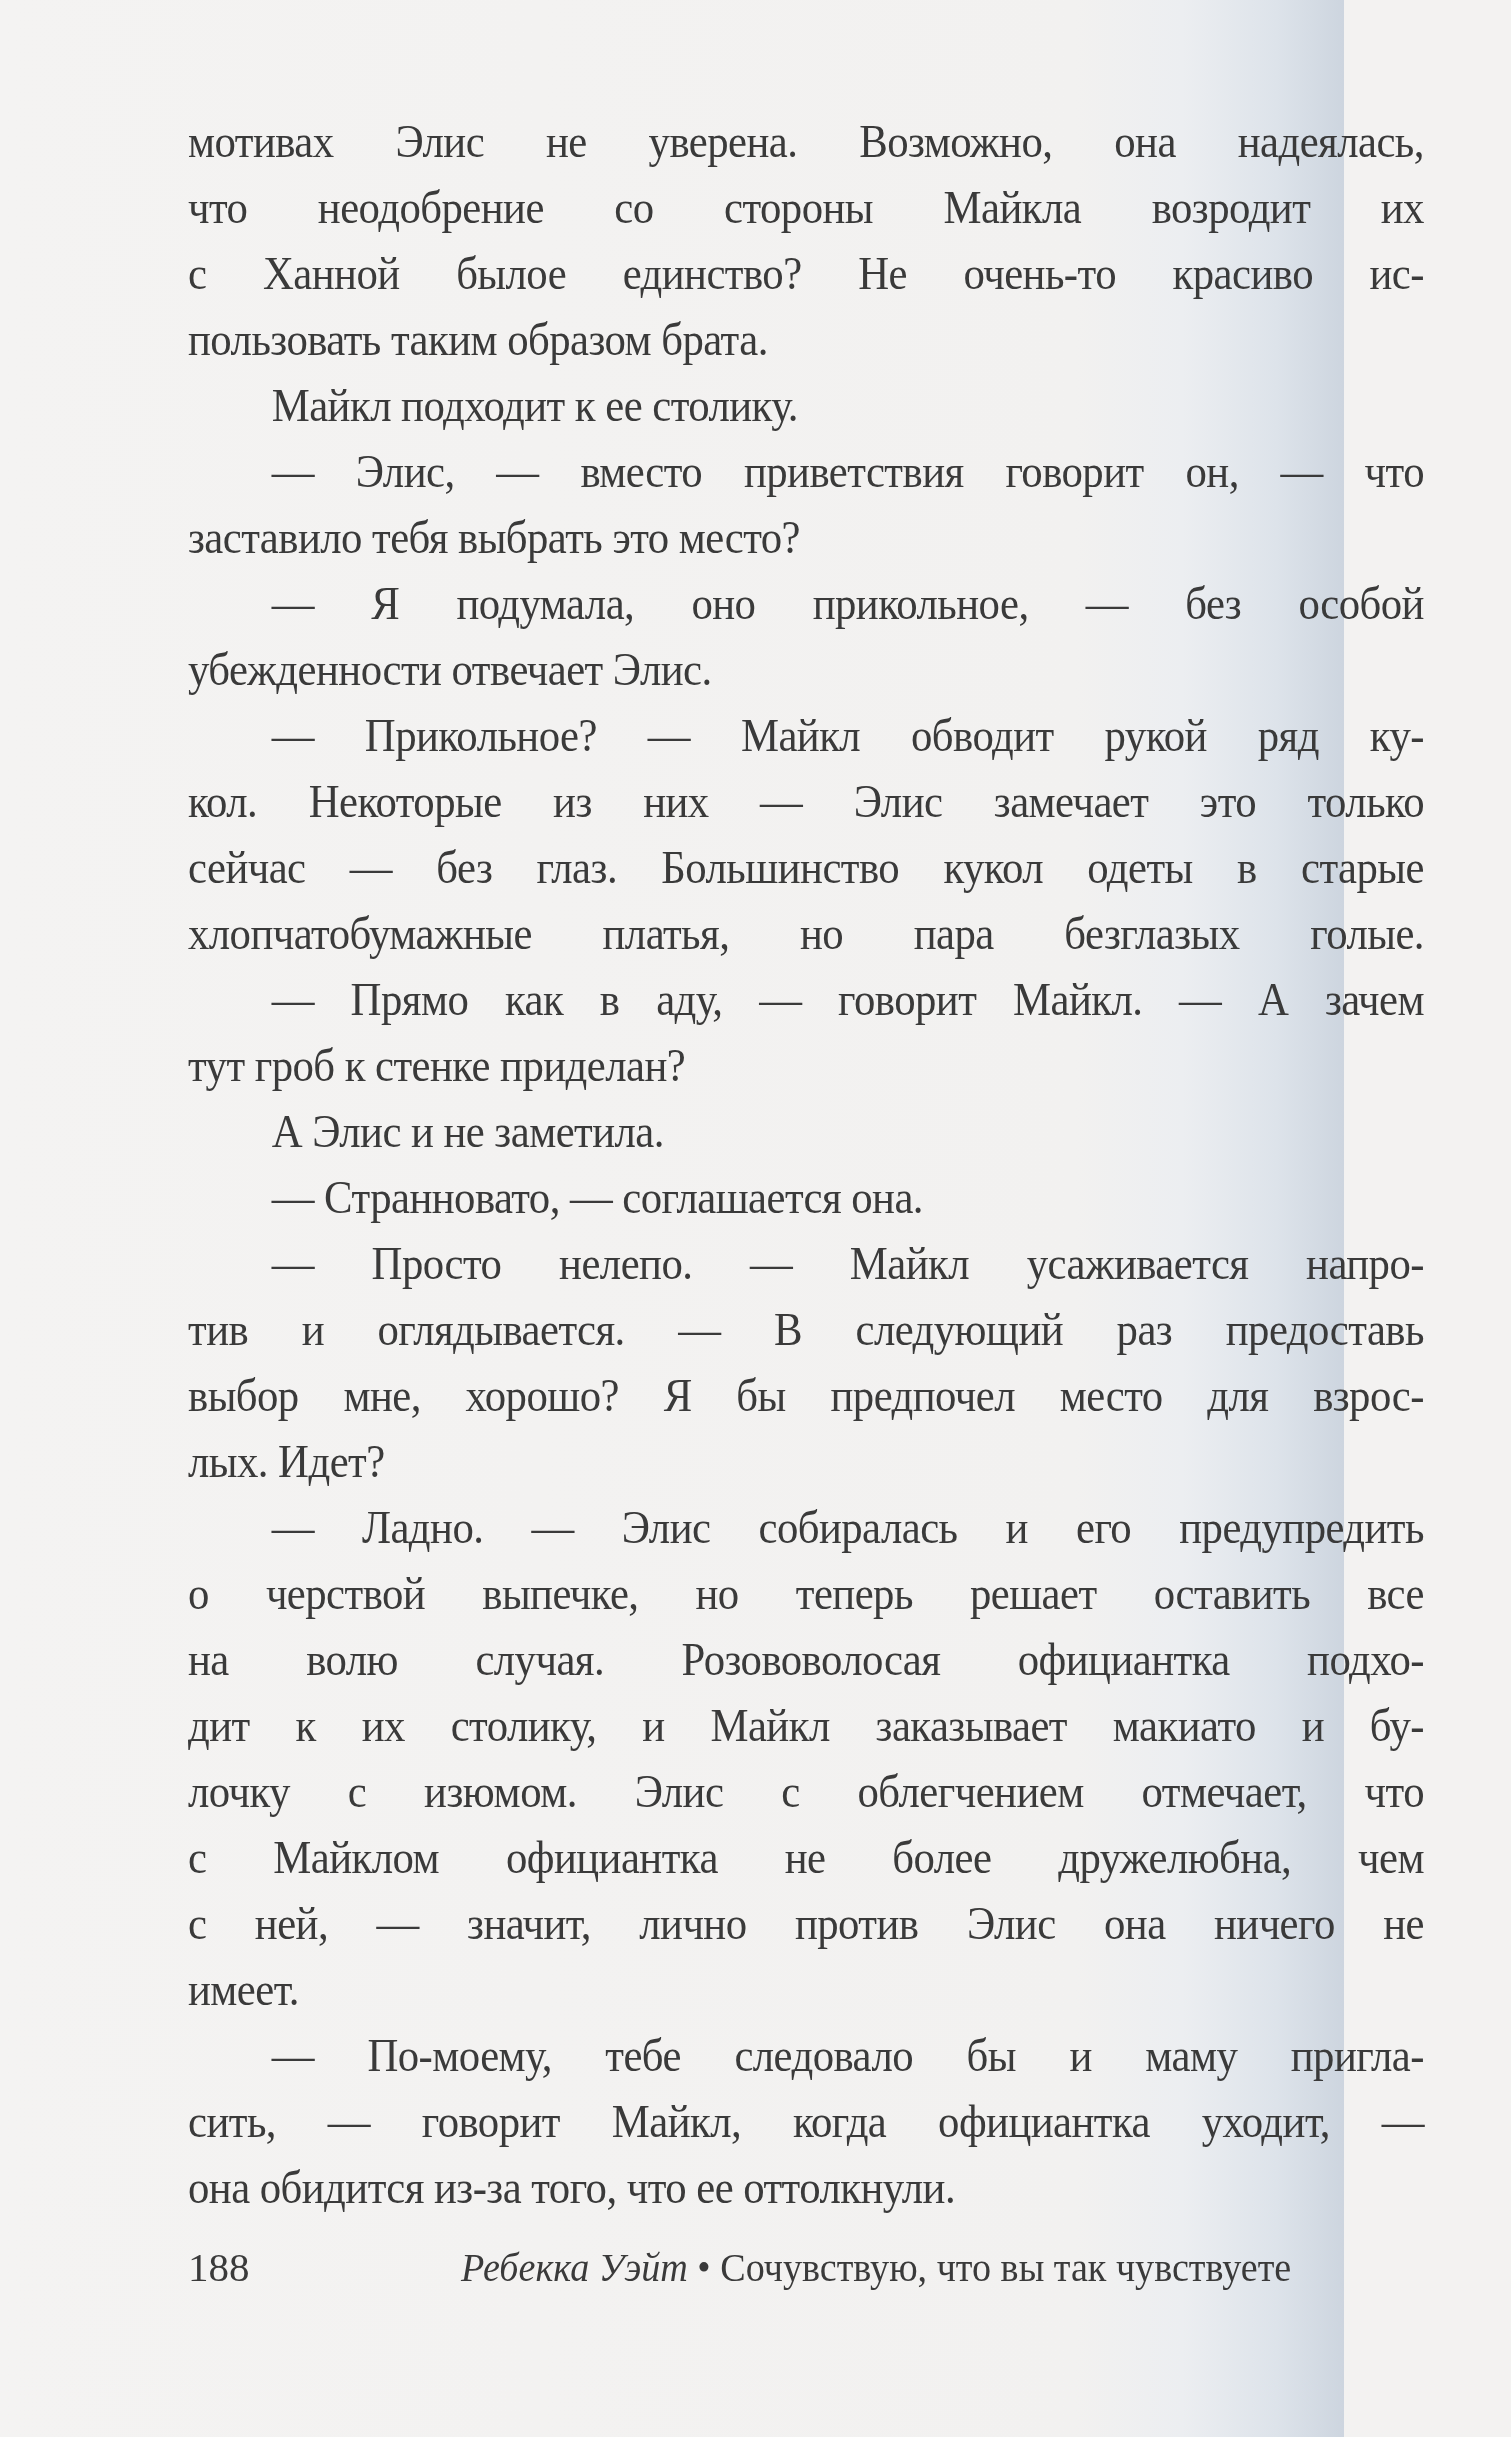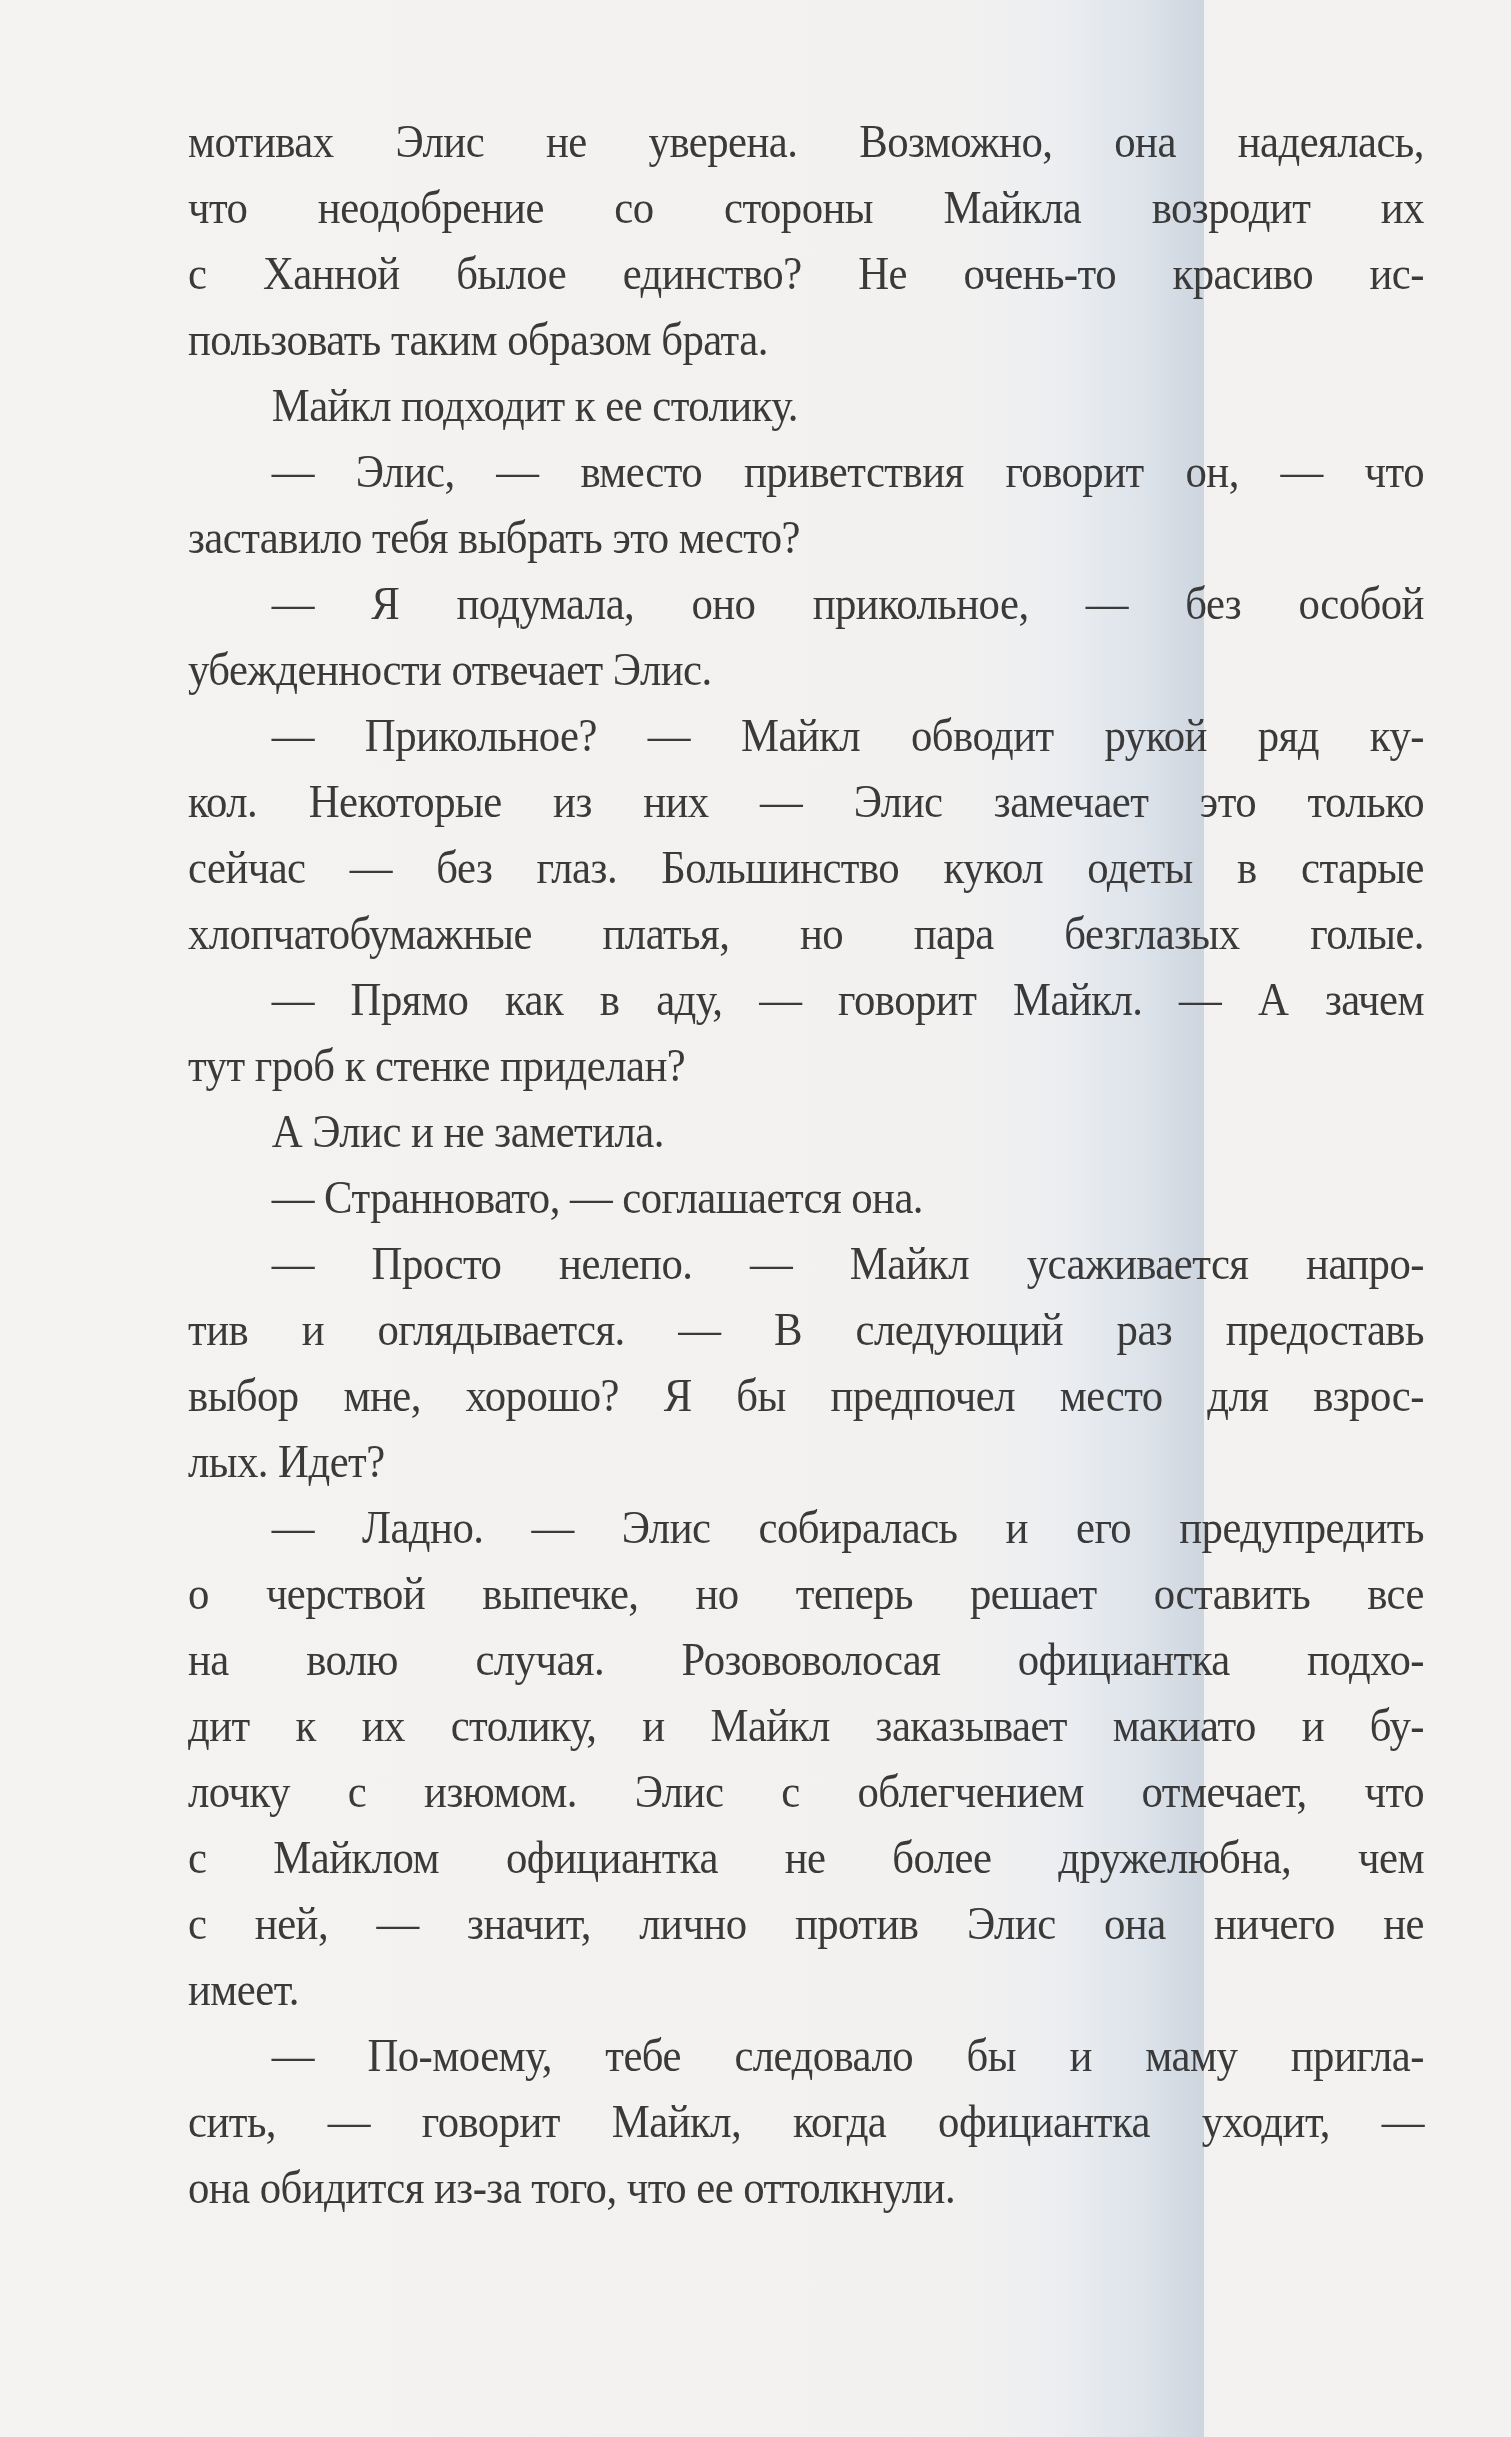--- a/index.html
+++ b/index.html
@@ -4,21 +4,21 @@
 <style>
   html, body { margin: 0; padding: 0; }
   body {
     width: 1512px; height: 2438px; overflow: hidden;
     background: #f3f2f1;
     position: relative;
     font-family: "Liberation Serif", "DejaVu Serif", serif;
     color: #3a3a3a;
   }
   .page {
-    position: absolute; left: 0; top: 0; width: 1204px; height: 2438px;
+    position: absolute; left: 0; top: 0; width: 1344px; height: 2438px;
     background: linear-gradient(90deg, #f4f3f2 0%, #f2f1f0 80%, #eceef1 88%, #dde3ea 95%, #cdd5df 100%);
   }
   .text-block {
     position: absolute; left: 188px; top: 109px; width: 1236px;
   }
   .line {
     height: 66px; line-height: 66px;
     font-size: 46px;
     white-space: nowrap;
     text-align: justify; text-align-last: justify;
@@ -70,14 +70,18 @@
       <div class="line">дит к их столику, и Майкл заказывает макиато и бу-</div>
       <div class="line">лочку с изюмом. Элис с облегчением отмечает, что</div>
       <div class="line">с Майклом официантка не более дружелюбна, чем</div>
       <div class="line">с ней, — значит, лично против Элис она ничего не</div>
       <div class="line last">имеет.</div>
       <div class="line indent">— По-моему, тебе следовало бы и маму пригла-</div>
       <div class="line">сить, — говорит Майкл, когда официантка уходит, —</div>
       <div class="line last">она обидится из-за того, что ее оттолкнули.</div>
     </div>
 
+  <div class="footer">
+    <span class="page-number">188</span>
+    <span class="running-head"><span class="author">Ребекка Уэйт</span><span> • </span><span>Сочувствую, что вы так чувствуете</span></span>
+  </div>
 </div>
 
 
 </body></html>

